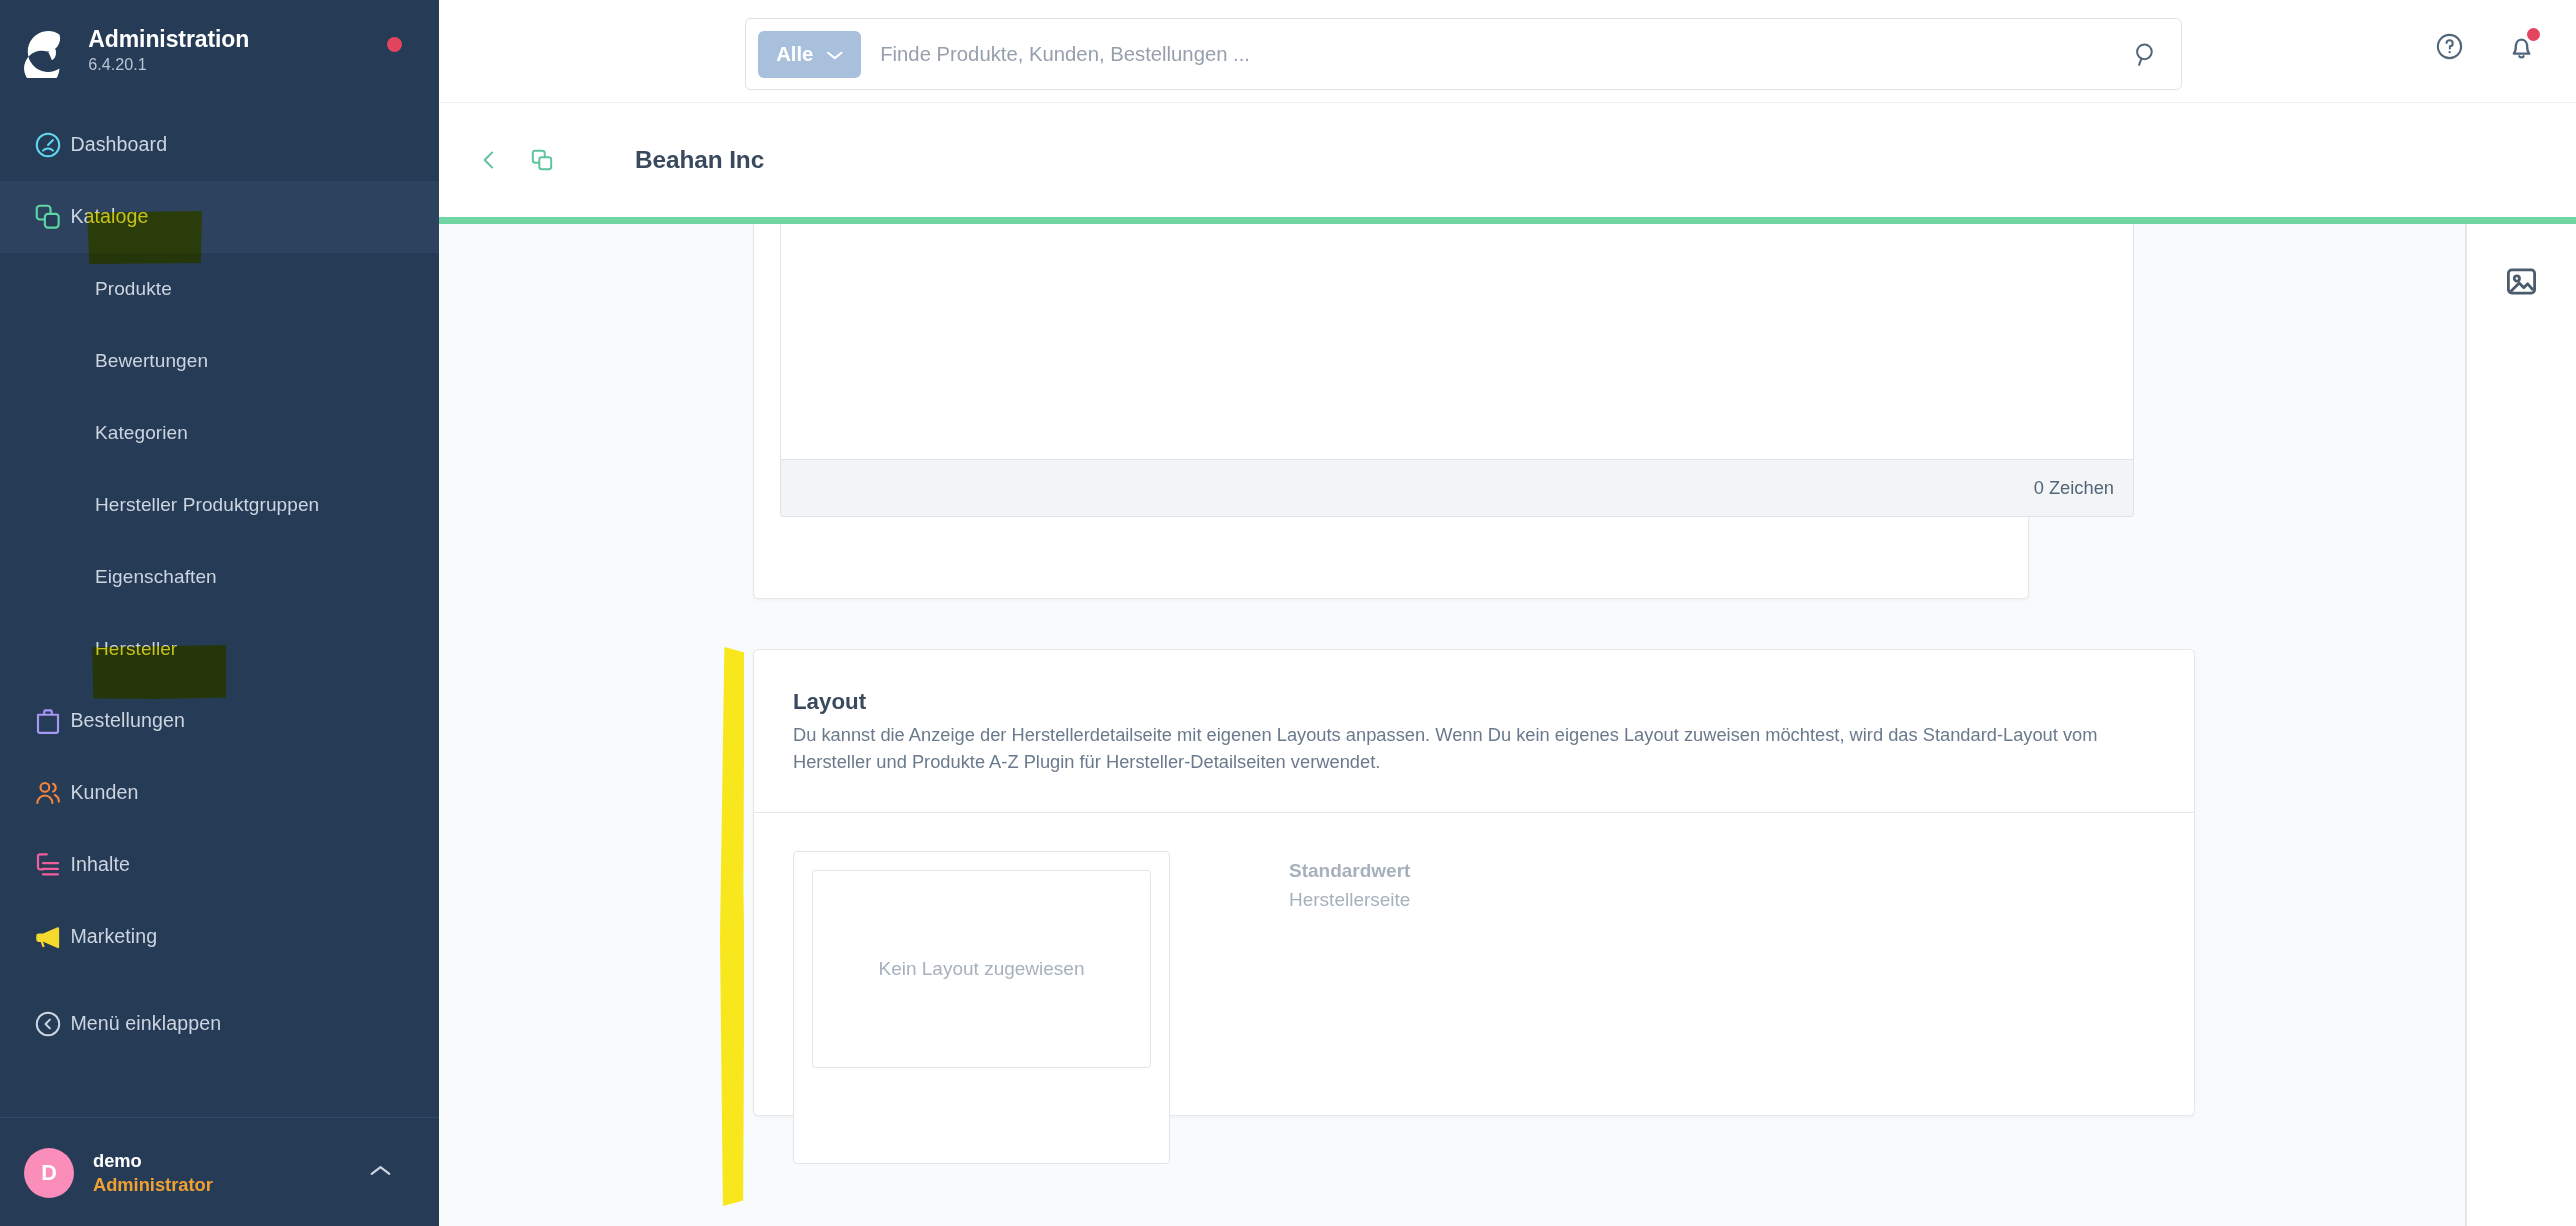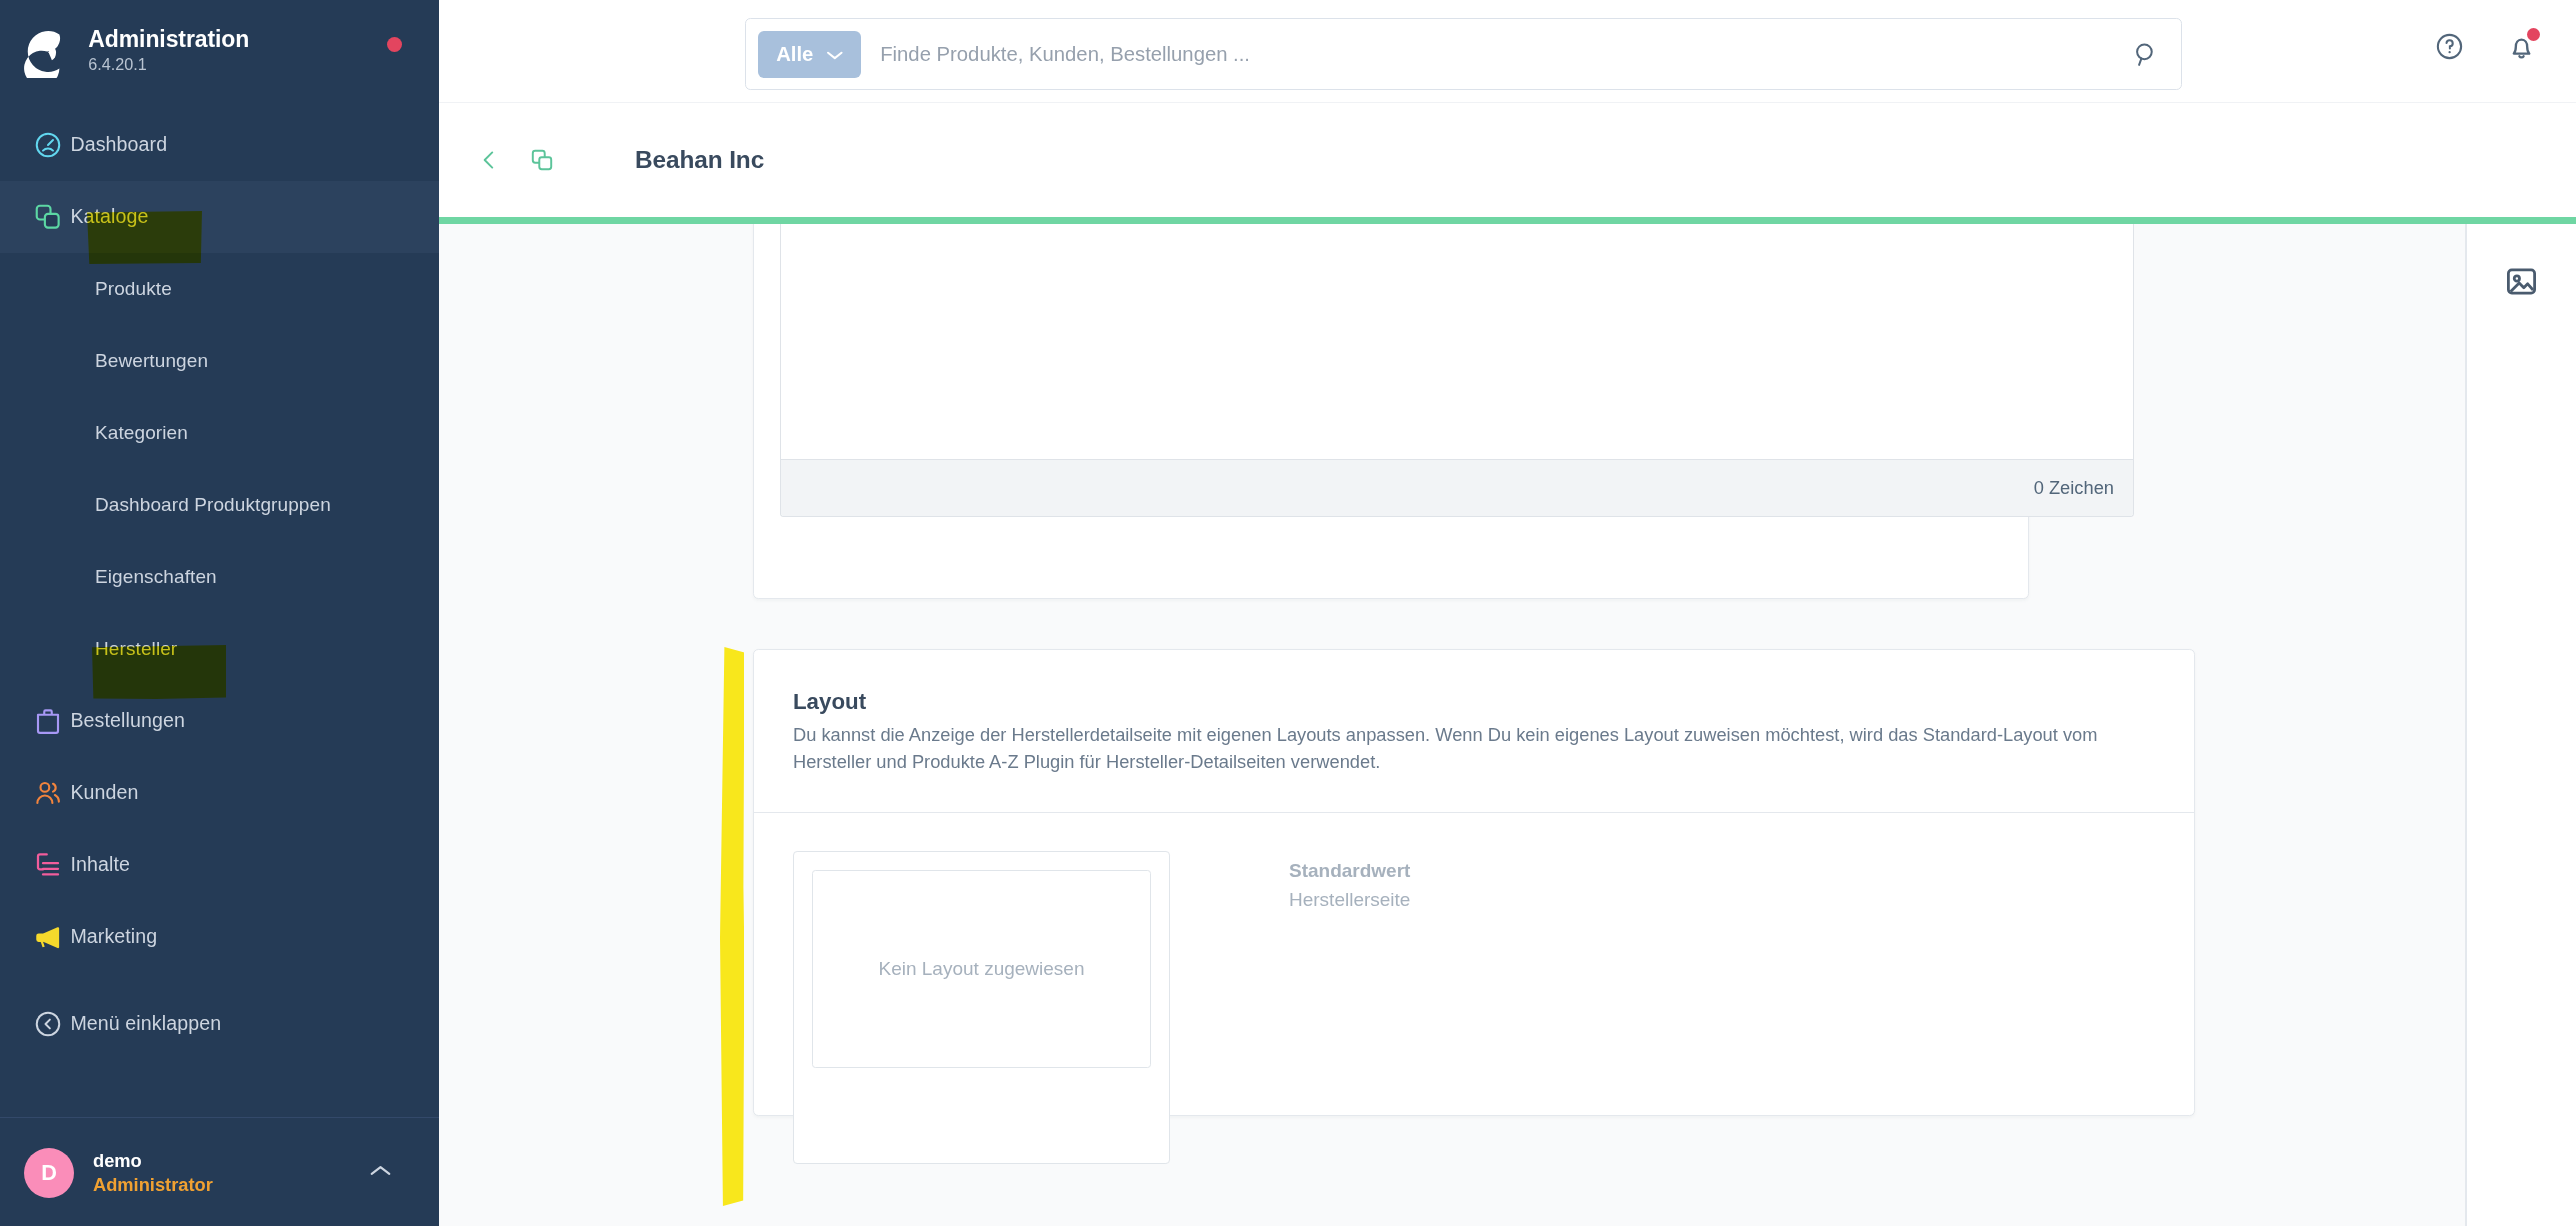--- a/index.html
+++ b/index.html
@@ -272,21 +272,21 @@
       <div class="sb-sub">
         <span class="sb-label">Produkte</span>
       </div>
       <div class="sb-sub">
         <span class="sb-label">Bewertungen</span>
       </div>
       <div class="sb-sub">
         <span class="sb-label">Kategorien</span>
       </div>
       <div class="sb-sub">
-        <span class="sb-label">Dashboard Produktgruppen</span>
+        <span class="sb-label">Hersteller Produktgruppen</span>
       </div>
       <div class="sb-sub">
         <span class="sb-label">Eigenschaften</span>
       </div>
       <div class="sb-sub">
         <span class="sb-label">Hersteller</span>
       </div>
 
       <div class="sb-item">
         <span class="sb-ico">

